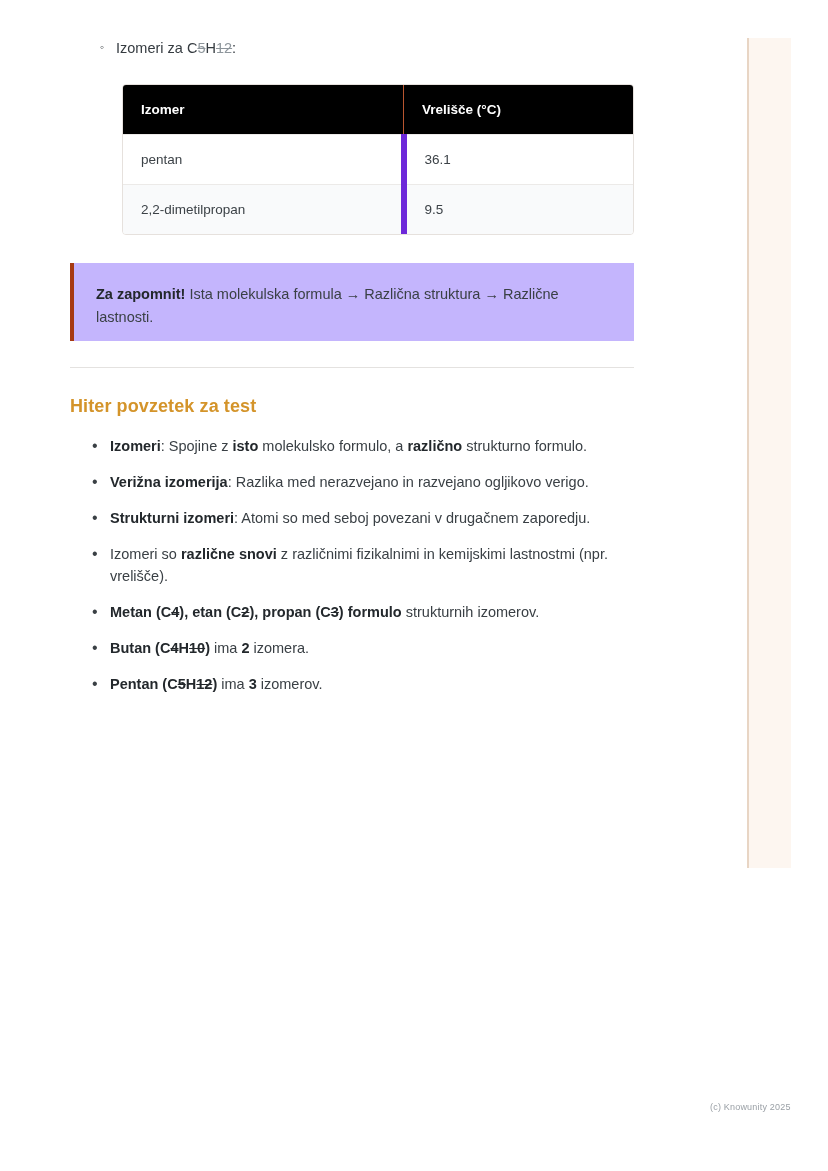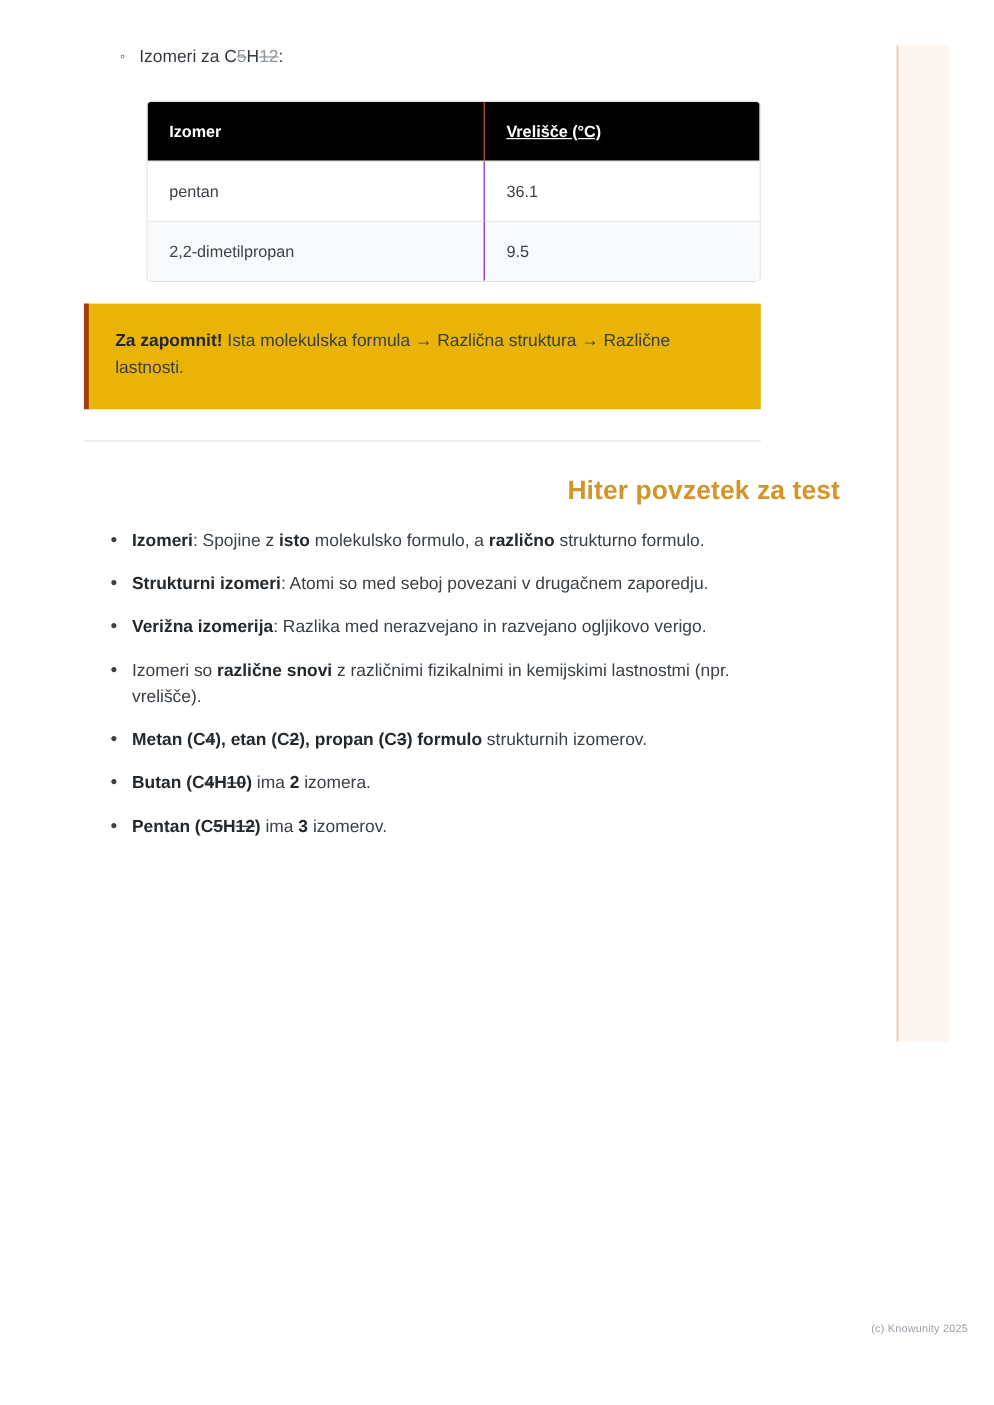--- a/index.html
+++ b/index.html
@@ -73,63 +73,62 @@
   }
   thead th {
     background: #000000;
     color: #ffffff;
     text-align: left;
     font-weight: bold;
     font-size: 13.5px;
     padding: 17px 18px;
     border-right: 1px solid #b9552f;
   }
-  thead th:last-child { border-right: none; text-decoration: underline; }
+  thead th:last-child { border-right: none; }
   tbody td {
     padding: 17px 18px;
     border-top: 1px solid #eceae8;
-    border-right: 1px solid #6d28d9;
+    border-right: 6px solid #6d28d9;
     color: #3c4247;
     font-size: 13.5px;
   }
   tbody td:last-child { border-right: none; }
   tbody tr:nth-child(even) td { background: #f9fafb; }
   tbody tr:nth-child(odd) td { background: #ffffff; }
   col.c1 { width: 55%; }
   col.c2 { width: 45%; }
 
   
   .callout {
-    margin: 18px 0 0 0;
+    margin: 28px 0 0 0;
     width: 564px;
-    background: #eab308;
+    background: #c4b5fd;
     border-left: 4px solid #a63a12;
-    padding: 20px 22px 22px 22px;
+    padding: 20px 22px 12px 22px;
     font-size: 14.5px;
     line-height: 1.6;
     color: #3a4045;
   }
   .callout b { color: #23282c; }
 
   
   .divider {
     margin: 26px 0 0 0;
     width: 564px;
     height: 1px;
     background: #e4e2e0;
   }
 
   
   h2.summary-title {
-    font-size: 22px;
+    font-size: 18px;
     color: #d4942a;
     margin: 28px 0 18px 0;
     font-weight: bold;
     letter-spacing: 0.1px;
-    text-align: right;
   }
 
   
   ul.summary {
     list-style: none;
     margin: 16px;
     padding: 0;
     width: 580px;
   }
   ul.summary > li {
@@ -147,21 +146,21 @@
     top: -1px;
     font-size: 16px;
     color: #3a4045;
   }
   ul.summary b { color: #23282c; }
   ul.summary i { color: #3a4045; }
 
   
   .footer {
     position: absolute;
-    left: 726px;
+    left: 710px;
     top: 1102px;
     font-size: 9px;
     color: #9aa0a6;
     letter-spacing: 0.2px;
   }
 </style>
 </head>
 <body>
 
 <div class="right-strip"></div>
@@ -201,22 +200,22 @@
   <div class="callout">
     <b>Za zapomnit!</b><span> Ista molekulska formula → Različna struktura → Različne lastnosti.</span>
   </div>
 
   <div class="divider"></div>
 
   <h2 class="summary-title">Hiter povzetek za test</h2>
 
   <ul class="summary" id="summary-list">
       <li><b>Izomeri</b><span>: Spojine z </span><b>isto</b><span> molekulsko formulo, a </span><b>različno</b><span> strukturno formulo.</span></li>
+      <li><b>Verižna izomerija</b><span>: Razlika med nerazvejano in razvejano ogljikovo verigo.</span></li>
       <li><b>Strukturni izomeri</b><span>: Atomi so med seboj povezani v drugačnem zaporedju.</span></li>
-      <li><b>Verižna izomerija</b><span>: Razlika med nerazvejano in razvejano ogljikovo verigo.</span></li>
       <li><span>Izomeri so </span><b>različne snovi</b><span> z različnimi fizikalnimi in kemijskimi lastnostmi (npr. vrelišče).</span></li>
       <li><b>Metan (C</b><b class="strike">4</b><b>), etan (C</b><b class="strike">2</b><b>), propan (C</b><b class="strike">3</b><b>) formulo</b><span> strukturnih izomerov.</span></li>
       <li><b>Butan (C</b><b class="strike">4</b><b>H</b><b class="strike">10</b><b>)</b><span> ima </span><b>2</b><span> izomera.</span></li>
       <li><b>Pentan (C</b><b class="strike">5</b><b>H</b><b class="strike">12</b><b>)</b><span> ima </span><b>3</b><span> izomerov.</span></li>
     </ul>
 
 </div>
 
 <div class="footer">(c) Knowunity 2025</div>
 

